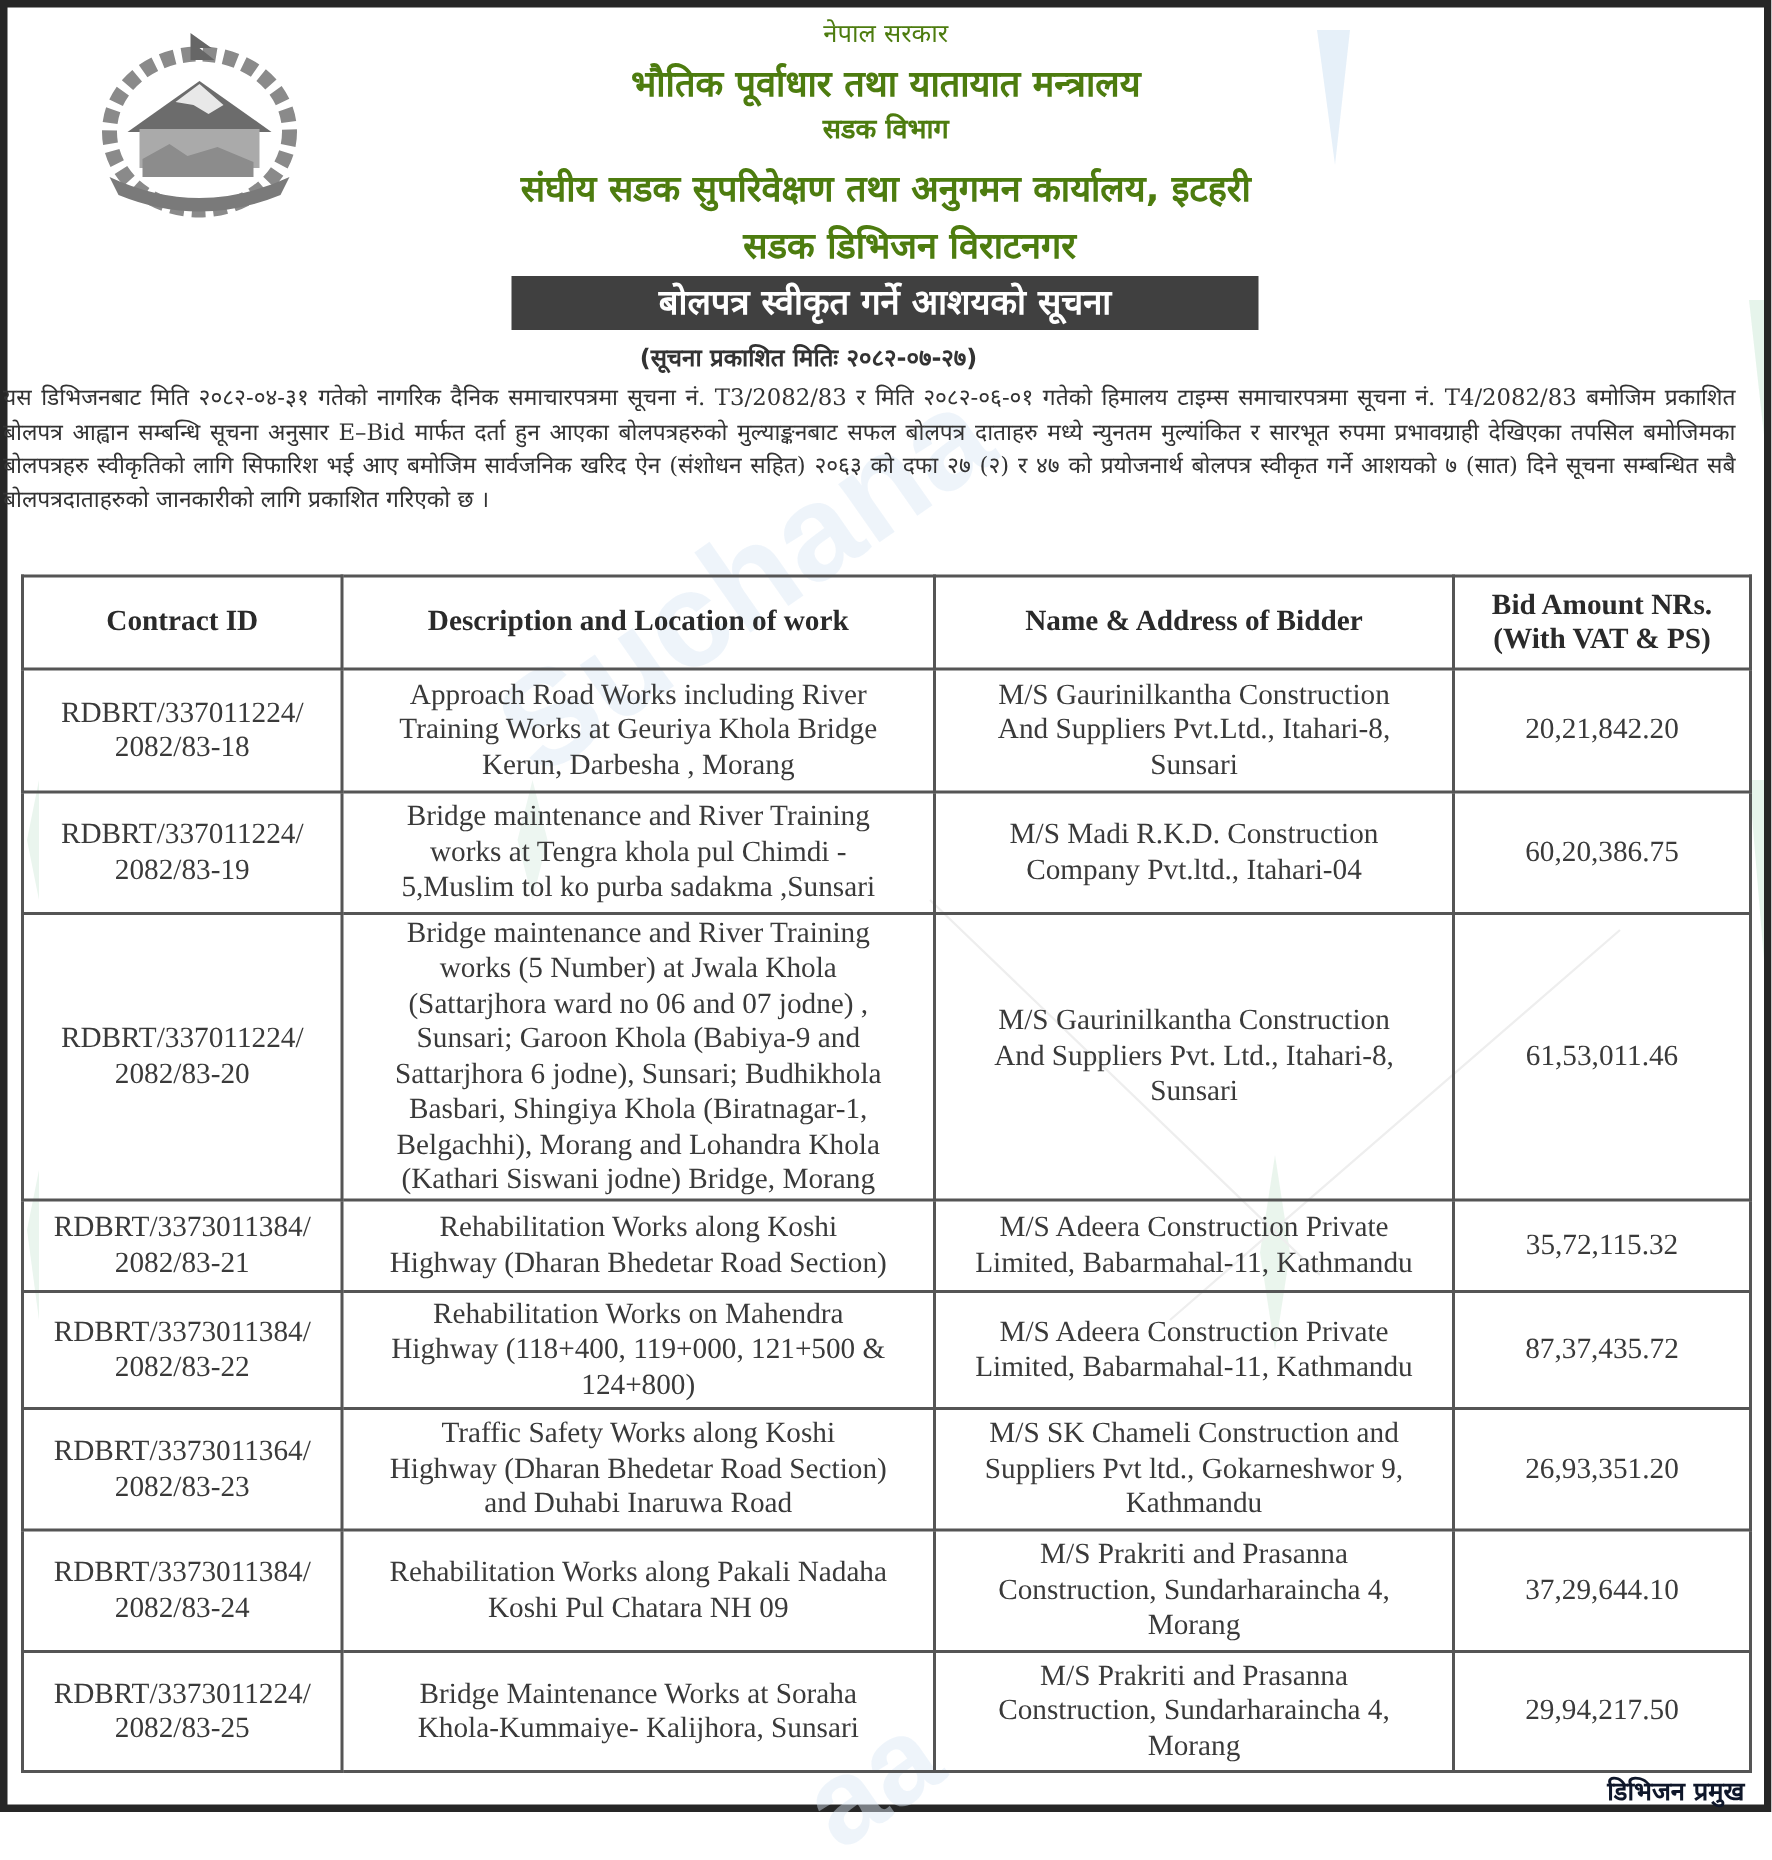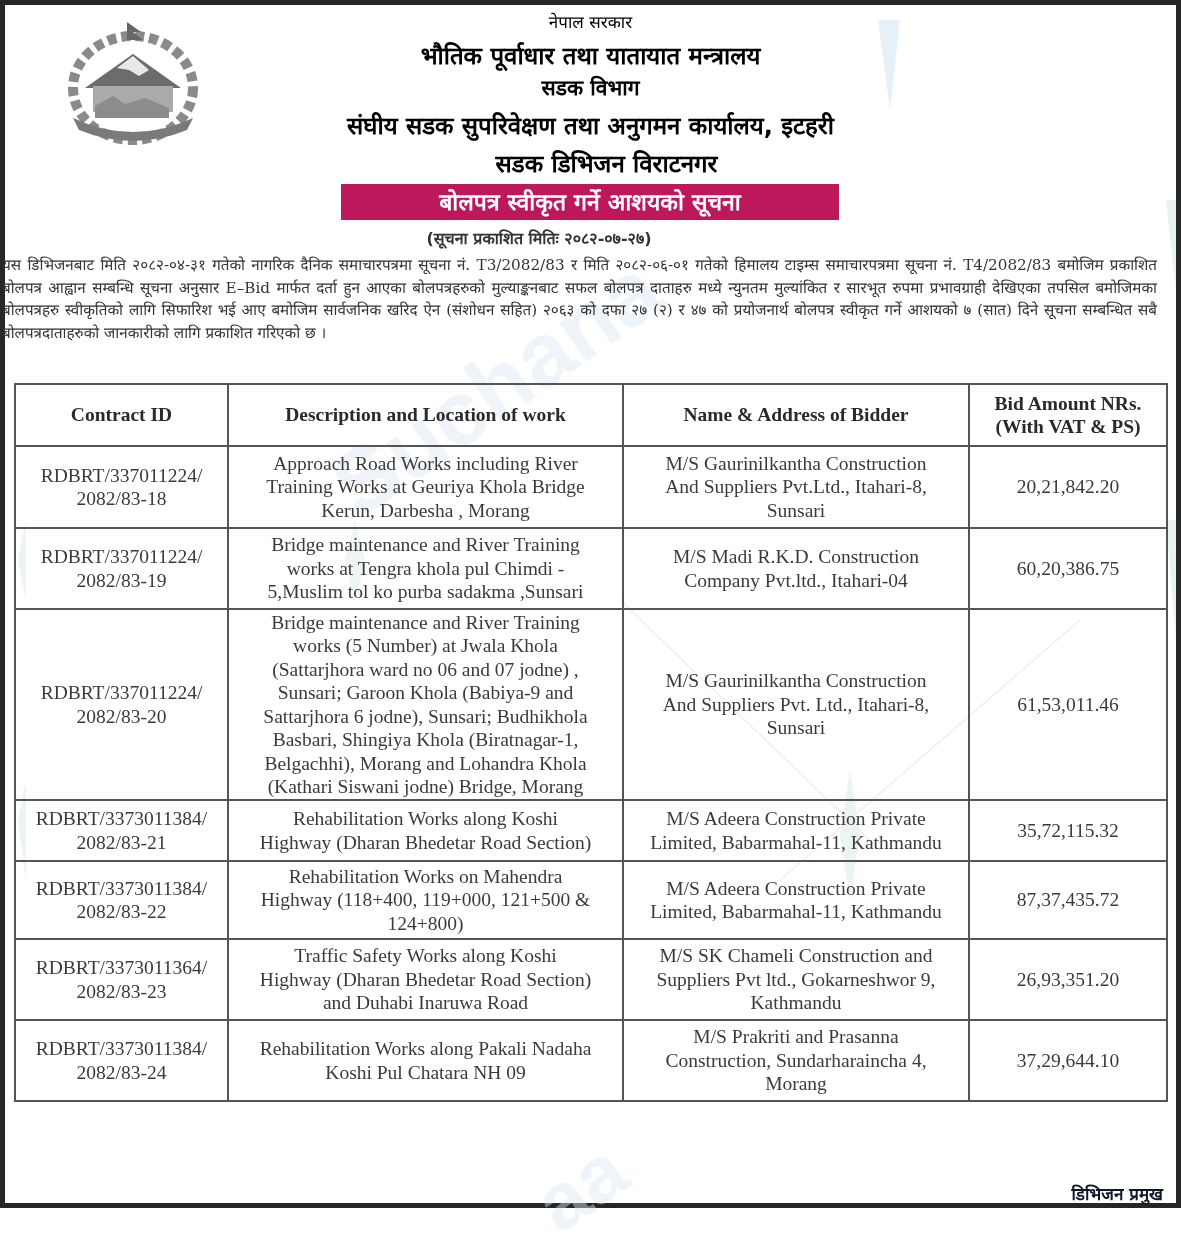--- a/index.html
+++ b/index.html
@@ -5,30 +5,30 @@
   * { box-sizing: border-box; margin: 0; padding: 0; }
   html, body { width: 1181px; height: 1240px; background: #ffffff; overflow: hidden; }
   body { position: relative; font-family: "Liberation Serif", serif; color: #2a2a2a; }
 
   .frame {
     position: absolute; left: 0; top: 0; width: 1181px; height: 1208px;
     border: 5px solid #262626; border-top-width: 5px; background: #fff;
   }
   .emblem { position: absolute; left: 55px; top: 18px; width: 156px; height: 132px; }
 
-  .header { position: absolute; left: 0; width: 1181px; text-align: center; font-family: "DejaVu Sans", sans-serif; font-weight: bold; color: #000000; }
+  .header { position: absolute; left: 0; width: 1181px; text-align: center; font-family: "DejaVu Sans", sans-serif; font-weight: bold; color: #4d7c0f; }
   .h-gov { top: 10px; font-size: 17px; font-weight: normal; }
   .h-ministry { top: 38px; font-size: 24px; }
-  .h-dept { top: 73px; font-size: 21px; }
+  .h-dept { top: 73px; font-size: 18px; }
   .h-office { top: 108px; font-size: 24px; }
   .h-division { top: 146px; font-size: 24px; padding-left: 32px; }
 
   .title-bar {
     position: absolute; left: 341px; top: 184px; width: 498px; height: 36px;
-    background: #be185d; color: #fff; text-align: center;
+    background: #404040; color: #fff; text-align: center;
     font-family: "DejaVu Sans", sans-serif; font-weight: bold; font-size: 23px; line-height: 36px;
   }
   .pub-date { position: absolute; left: 0; top: 227px; width: 1078px; text-align: center; font-family: "DejaVu Sans", sans-serif; font-size: 16px; font-weight: bold; color: #333; }
 
   .intro {
     position: absolute; left: 2px; top: 254px; width: 1155px;
     font-family: "DejaVu Serif", serif; font-size: 15.2px; line-height: 22.6px;
     text-align: justify; color: #333;
   }
 
@@ -182,17 +182,27 @@
     <tr style="height:81px">
       <td class="cell-text">RDBRT/3373011384/
 2082/83-24</td>
       <td class="cell-text">Rehabilitation Works along Pakali Nadaha
 Koshi Pul Chatara NH 09</td>
       <td class="cell-text">M/S Prakriti and Prasanna
 Construction, Sundarharaincha 4,
 Morang</td>
       <td class="cell-text">37,29,644.10</td>
     </tr>
+    <tr style="height:80px">
+      <td class="cell-text">RDBRT/3373011224/
+2082/83-25</td>
+      <td class="cell-text">Bridge Maintenance Works at Soraha
+Khola-Kummaiye- Kalijhora, Sunsari</td>
+      <td class="cell-text">M/S Prakriti and Prasanna
+Construction, Sundarharaincha 4,
+Morang</td>
+      <td class="cell-text">29,94,217.50</td>
+    </tr>
   </tbody>
 </table>
 
 <div class="signature">डिभिजन प्रमुख</div>
 <div class="source">Source: Naya Patrika</div>
 
 </body></html>

